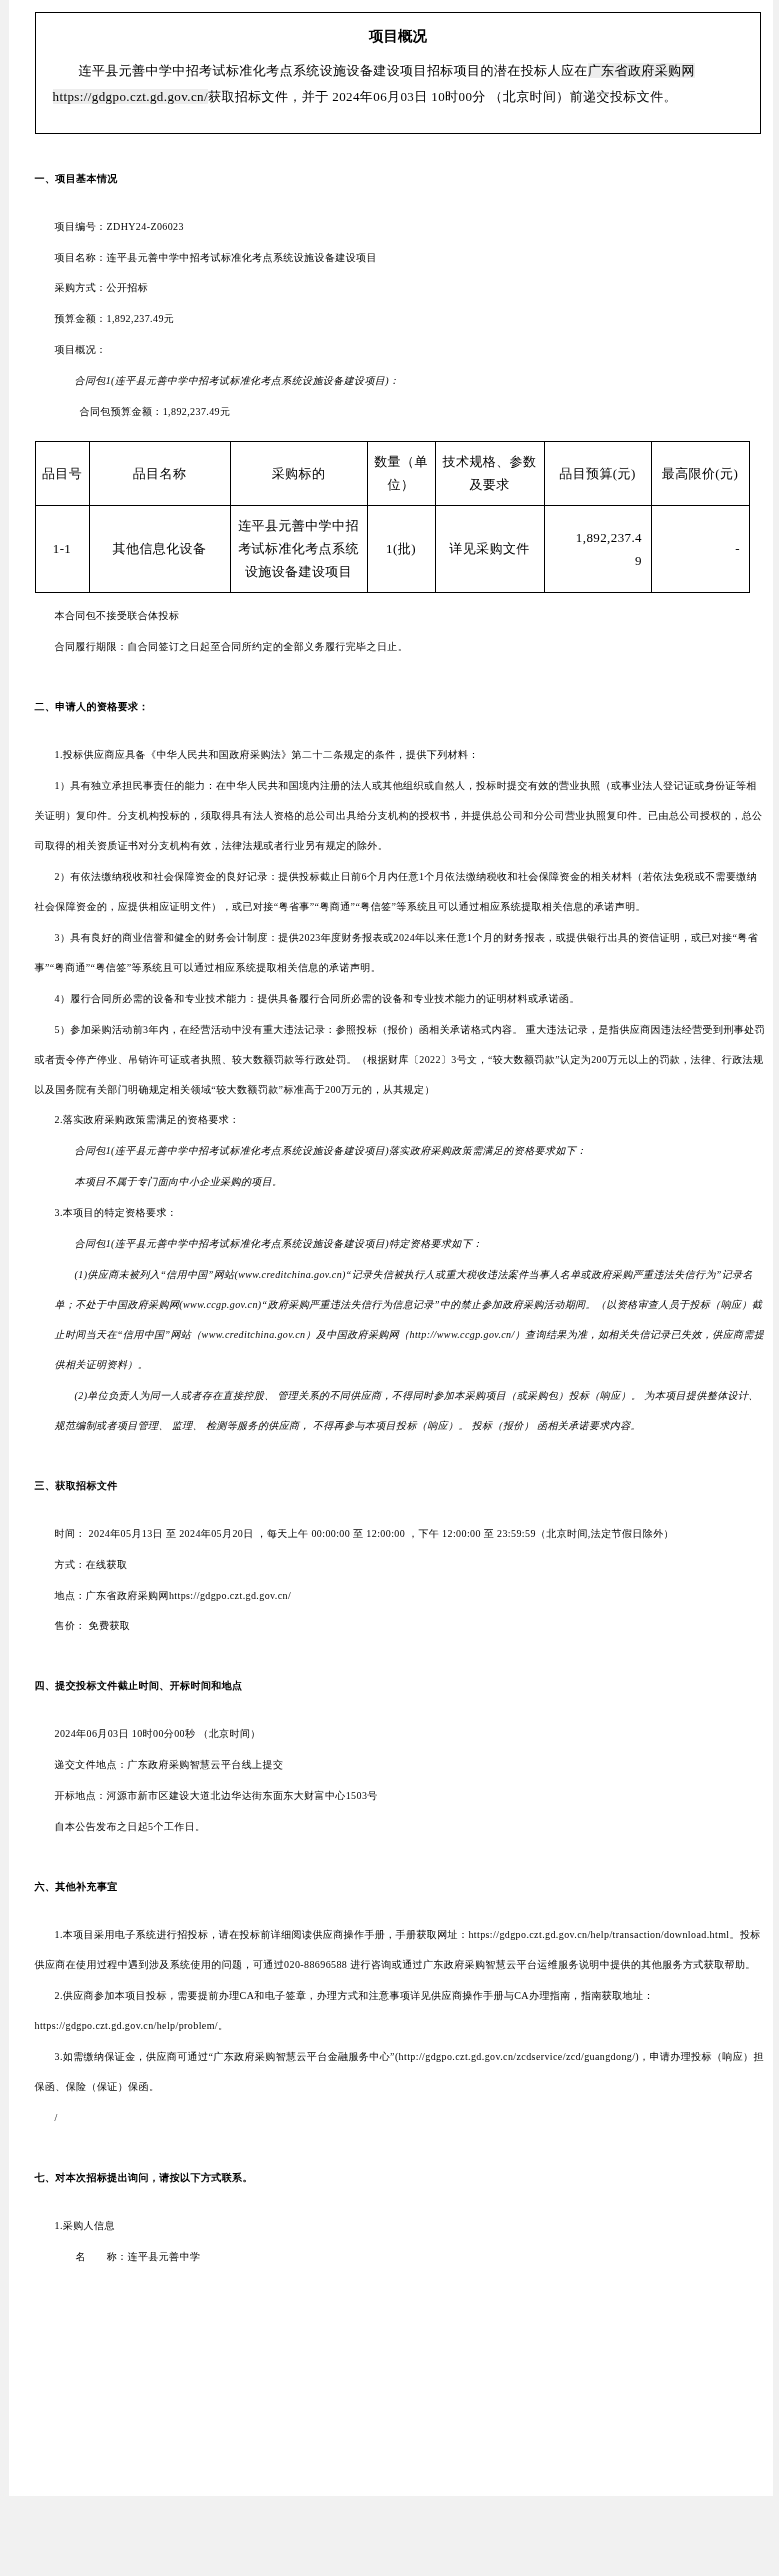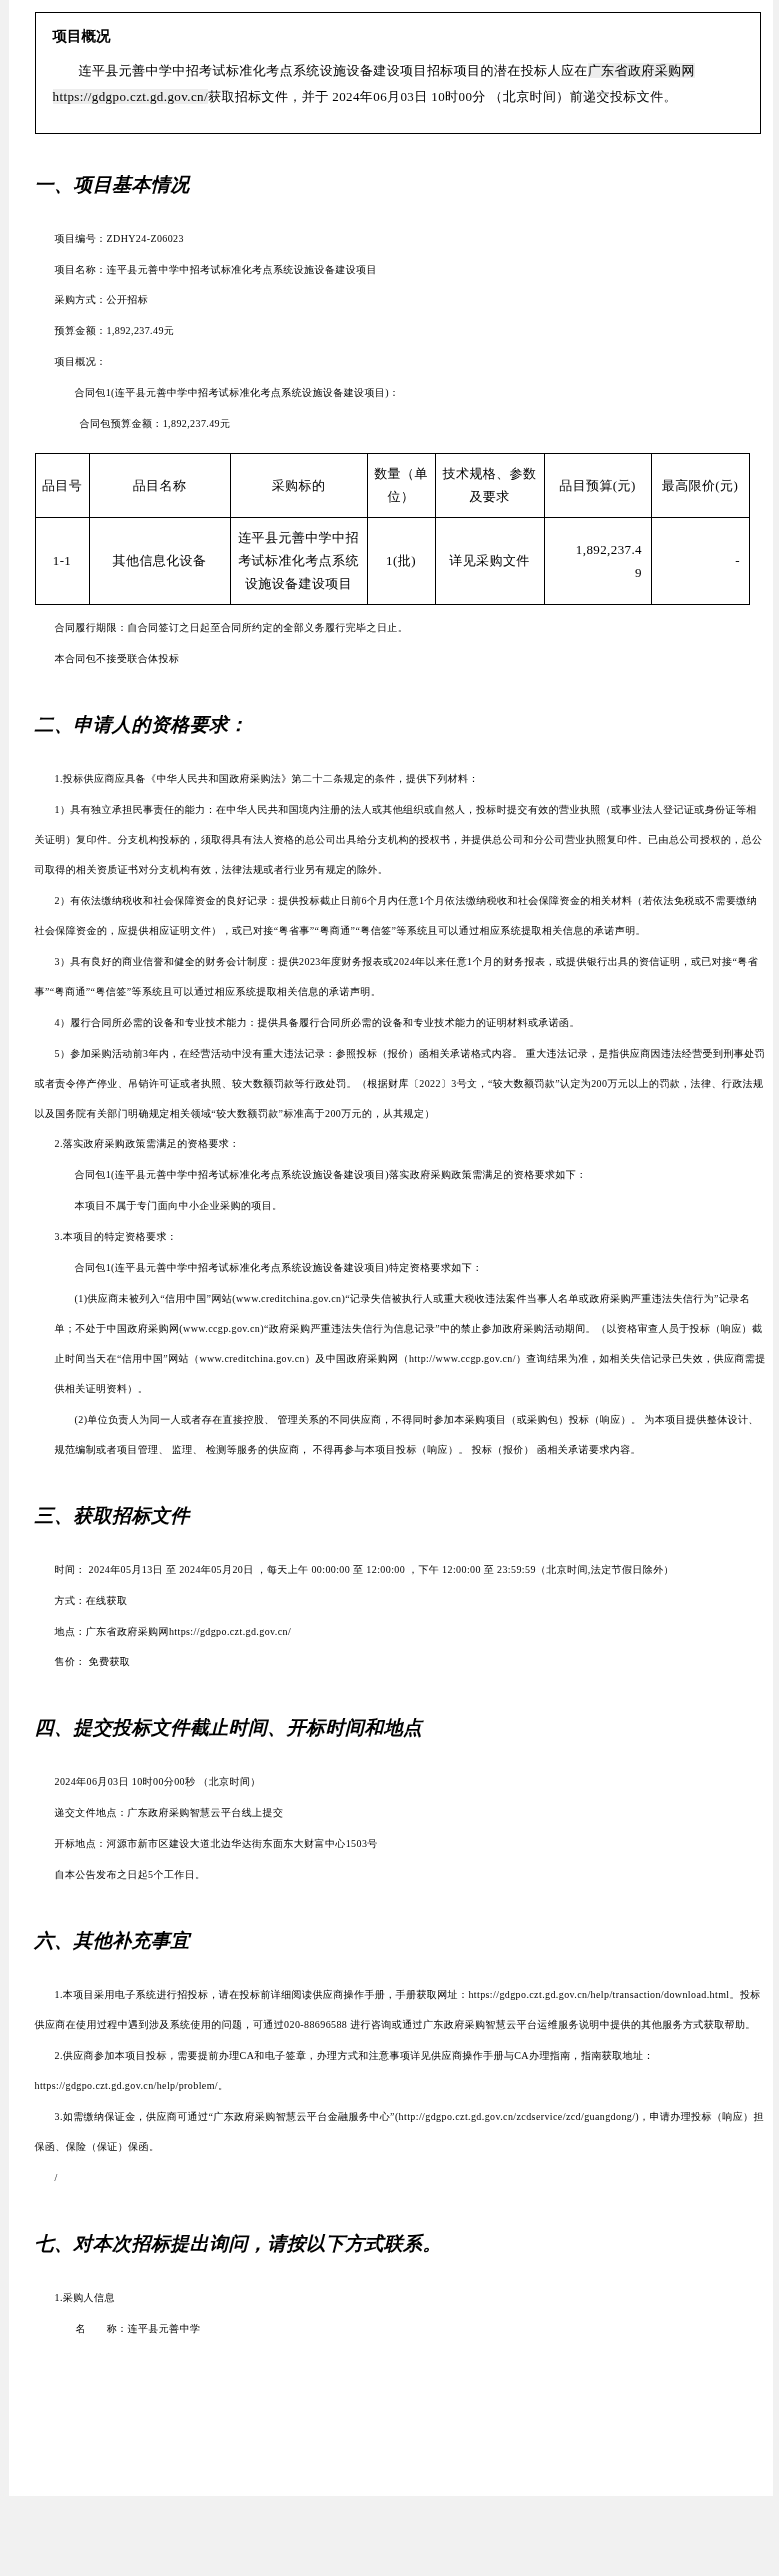--- a/index.html
+++ b/index.html
@@ -18,43 +18,43 @@
   }
   .overview-box{
     border:1.7px solid #000;
     padding:13.7px 17px 22px 17px;
     margin-right:5.1px;
   }
   .overview-title{
     font-size:14.5px;
     font-weight:bold;
     margin:0 0 12px 0;
+    text-align:center;
   }
   .overview-p{
     font-size:13px;
     line-height:26.5px;
     text-indent:2em;
     margin:0;
     letter-spacing:0.4px;
   }
   h2.sec{
-    font-size:19px;
+    font-size:10px;
     font-weight:bold;
     margin:38px 0 26px 0;
     letter-spacing:0.4px;
-    font-style:italic;
   }
   .paras p{
     font-size:10px;
     line-height:30px;
     margin:0.9px 0;
     letter-spacing:0.4px;
   }
   p.i1{text-indent:2em;}
-  p.i2{margin-left:2em;text-indent:2em;}
+  p.i2{margin-left:2em;text-indent:2em;font-style:italic;}
   p.i3{text-indent:4.5em;}
   p.m4{margin-left:4.1em;}
   .hl{background:#ededed;}
   table.items{
     border-collapse:collapse;
     margin:13.7px 0 8.5px 0;
     table-layout:fixed;
     width:714px;
   }
   table.items th, table.items td{
@@ -124,22 +124,22 @@
           <td>连平县元善中学中招考试标准化考点系统设施设备建设项目</td>
           <td>1(批)</td>
           <td>详见采购文件</td>
           <td class="num">1,892,237.49</td>
           <td class="num">-</td>
         </tr>
       </tbody>
     </table>
 
     <div class="paras">
+        <p class="i1"><span>本合同包不接受联合体投标</span></p>
         <p class="i1"><span>合同履行期限：自合同签订之日起至合同所约定的全部义务履行完毕之日止。</span></p>
-        <p class="i1"><span>本合同包不接受联合体投标</span></p>
       </div>
   </section>
 
   <section>
     <h2 class="sec">二、申请人的资格要求：</h2>
     <div class="paras">
         <p class="i1"><span>1.投标供应商应具备《中华人民共和国政府采购法》第二十二条规定的条件，提供下列材料：</span></p>
         <p class="i1"><span>1）具有独立承担民事责任的能力：在中华人民共和国境内注册的法人或其他组织或自然人，投标时提交有效的营业执照（或事业法人登记证或身份证等相关证明）复印件。分支机构投标的，须取得具有法人资格的总公司出具给分支机构的授权书，并提供总公司和分公司营业执照复印件。已由总公司授权的，总公司取得的相关资质证书对分支机构有效，法律法规或者行业另有规定的除外。</span></p>
         <p class="i1"><span>2）有依法缴纳税收和社会保障资金的良好记录：提供投标截止日前6个月内任意1个月依法缴纳税收和社会保障资金的相关材料（若依法免税或不需要缴纳社会保障资金的，应提供相应证明文件），或已对接“粤省事”“粤商通”“粤信签”等系统且可以通过相应系统提取相关信息的承诺声明。</span></p>
         <p class="i1"><span>3）具有良好的商业信誉和健全的财务会计制度：提供2023年度财务报表或2024年以来任意1个月的财务报表，或提供银行出具的资信证明，或已对接“粤省事”“粤商通”“粤信签”等系统且可以通过相应系统提取相关信息的承诺声明。</span></p>

